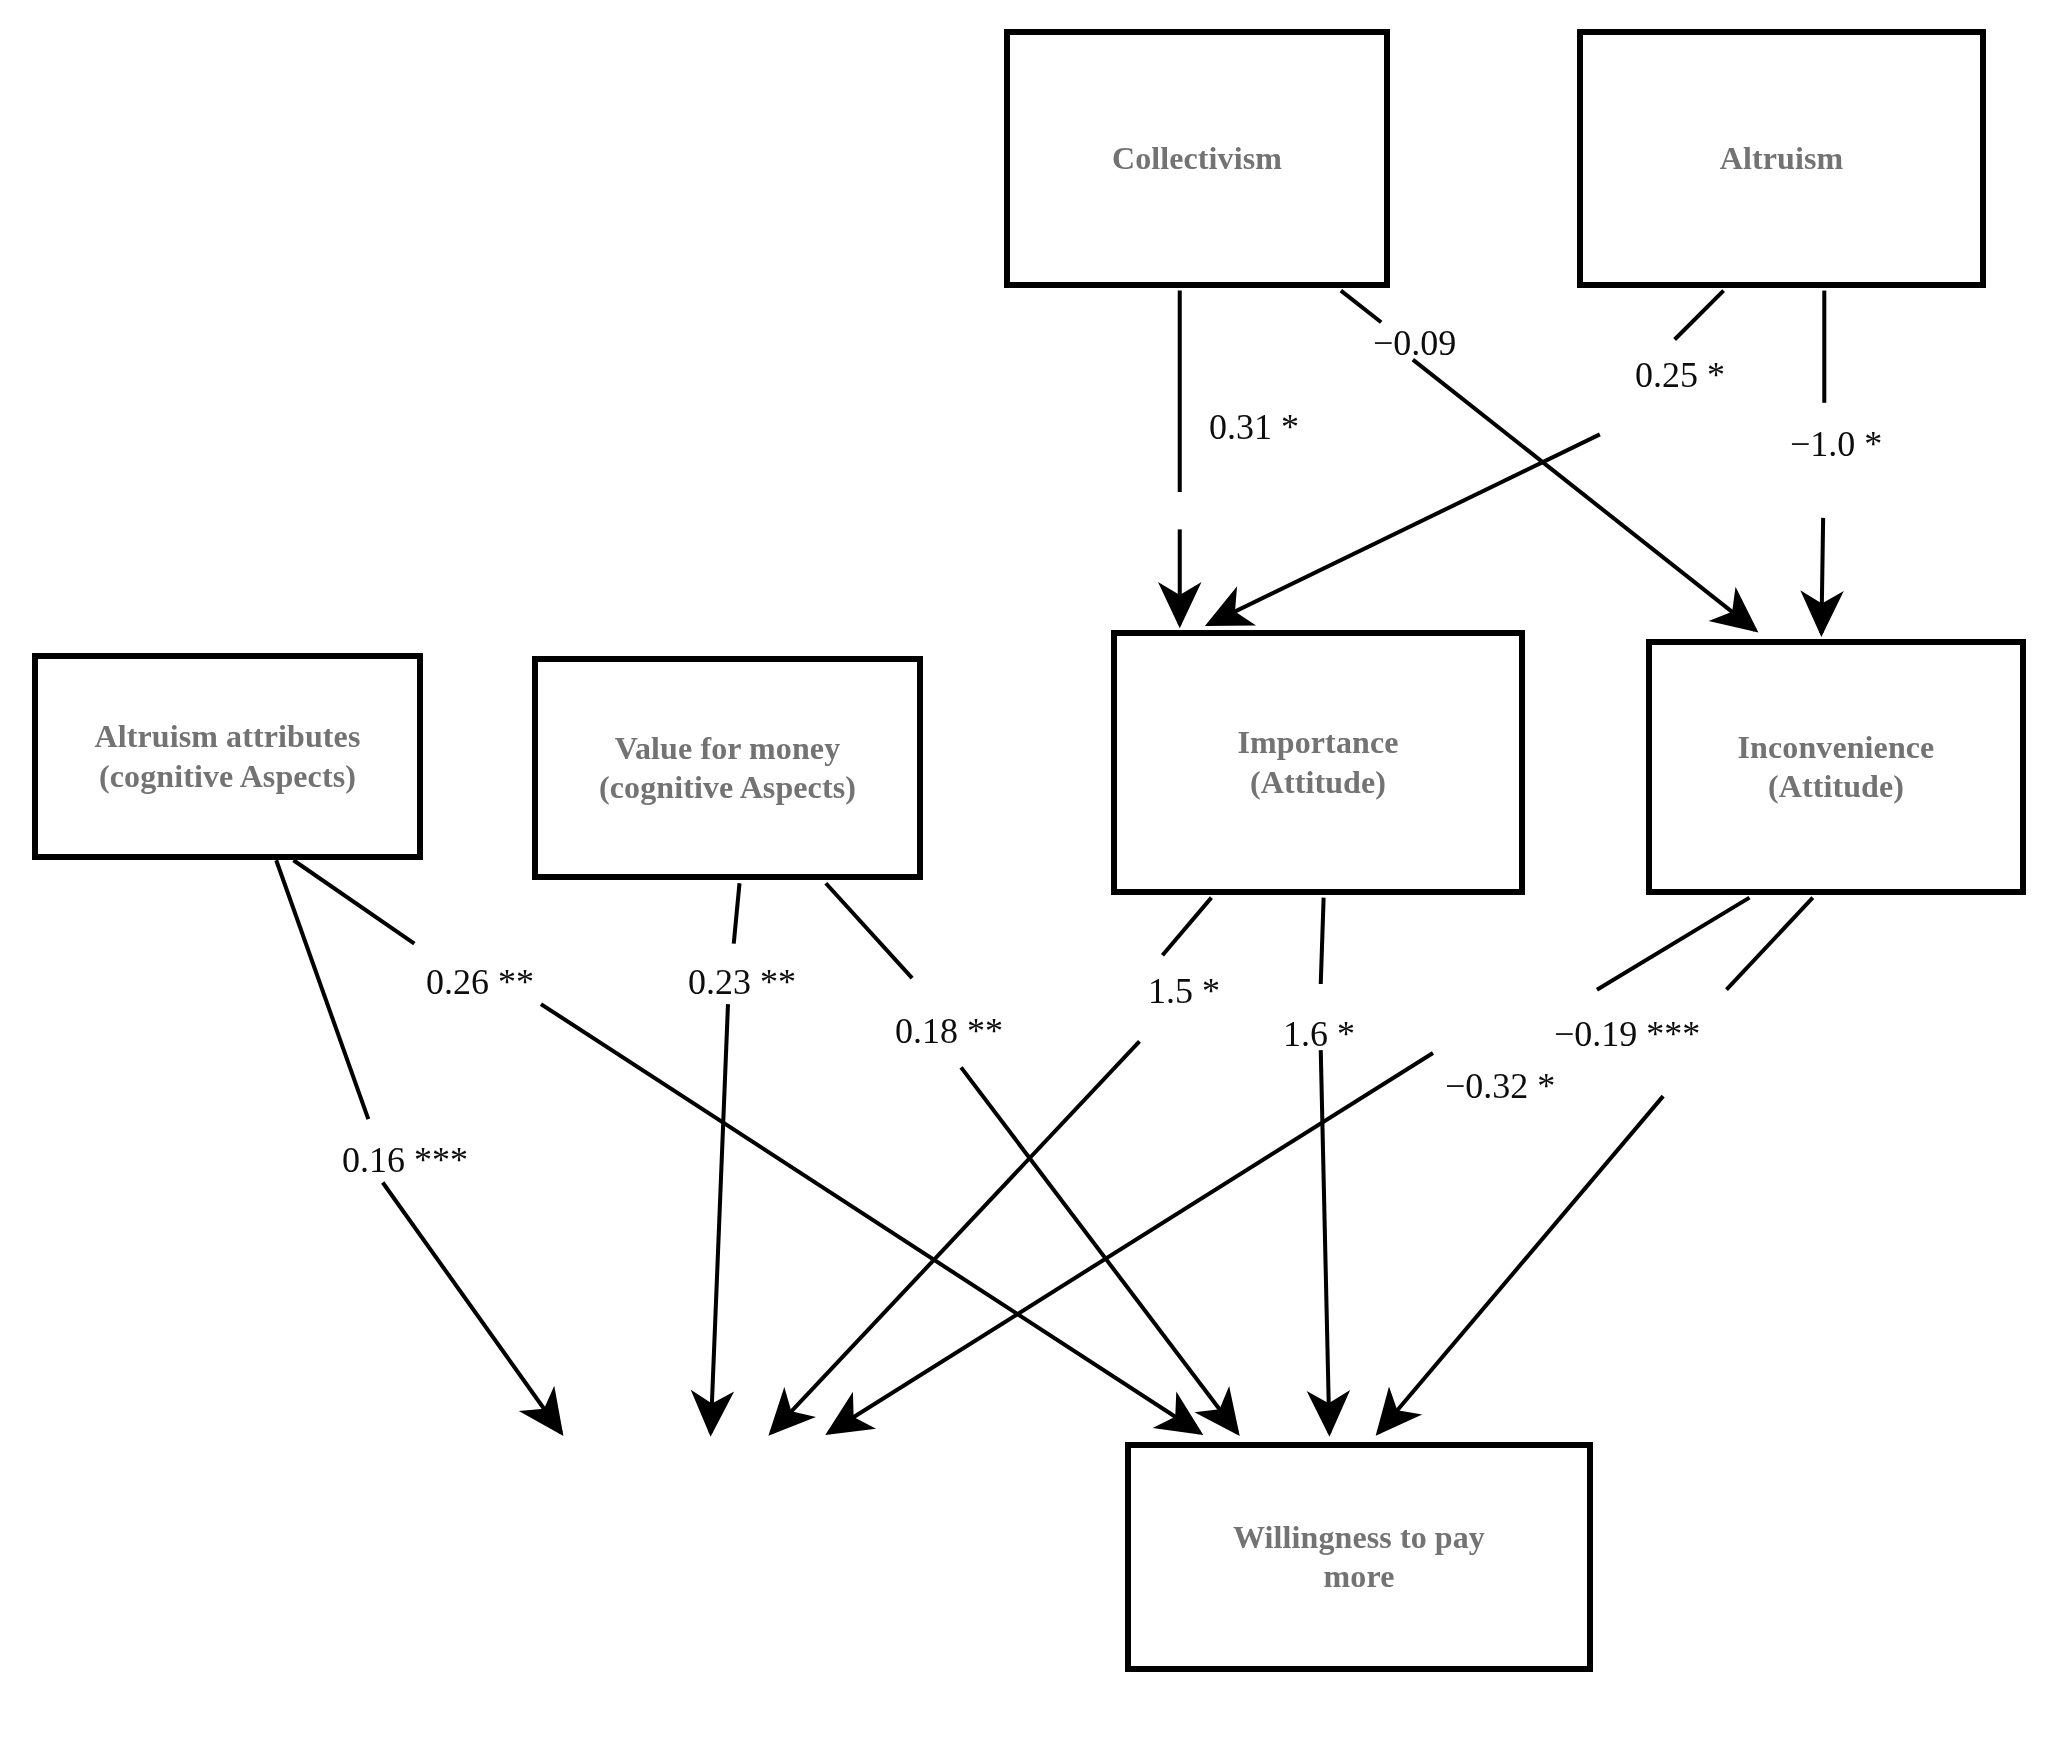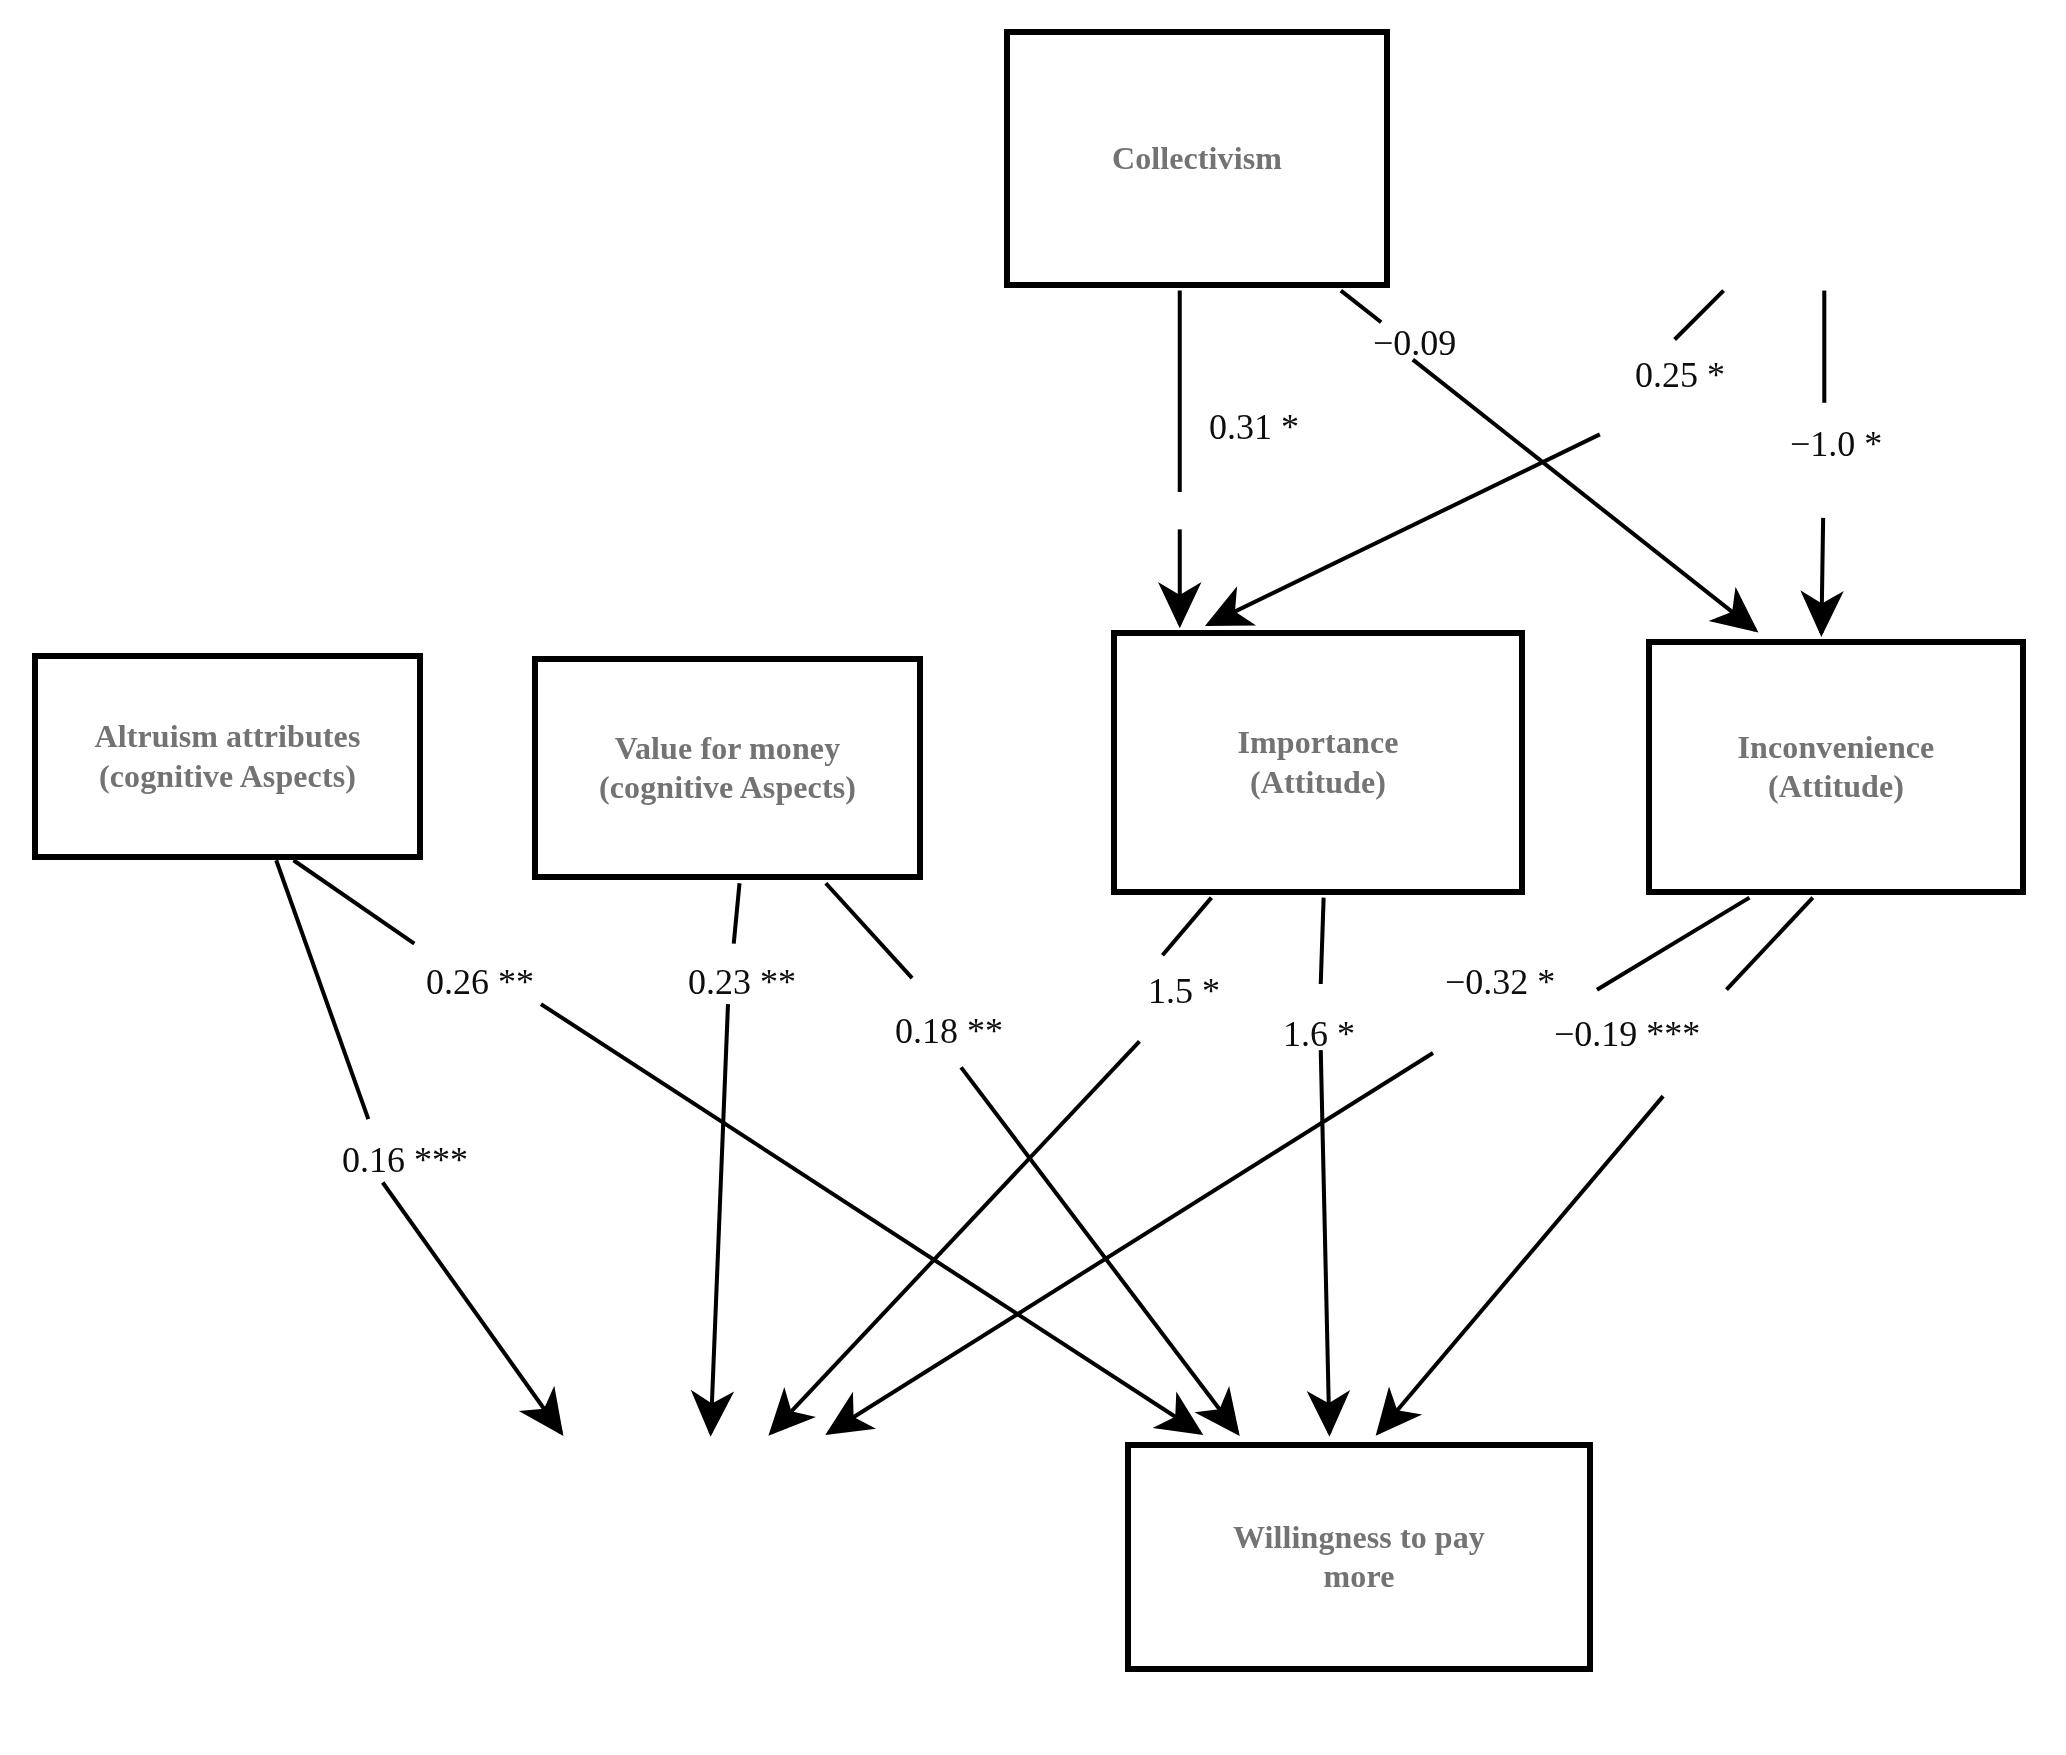--- a/index.html
+++ b/index.html
@@ -107,20 +107,23 @@
     <g>
       <line x1="3150" y1="1560" x2="3000" y2="1720" stroke="#000" stroke-width="7"></line>
       <line x1="2890" y1="1905" x2="2395" y2="2490" stroke="#000" stroke-width="7" marker-end="url(#ah)"></line>
     </g>
   </svg>
 
   <div class="node" style="left:1004px;top:29px;width:386px;height:259px;">
     <span class="lbl">Collectivism</span>
   </div>
 
+  <div class="node" style="left:1577px;top:29px;width:409px;height:259px;">
+    <span class="lbl">Altruism</span>
+  </div>
 
   <div class="node" style="left:32px;top:653px;width:391px;height:207px;">
     <span class="lbl">Altruism attributes
 (cognitive Aspects)</span>
   </div>
 
   <div class="node" style="left:532px;top:656px;width:391px;height:224px;">
     <span class="lbl">Value for money
 (cognitive Aspects)</span>
   </div>
@@ -145,17 +148,17 @@
   <div class="edge-label" style="left:1373px;top:325px;">−0.09</div>
   <div class="edge-label" style="left:1635px;top:357px;">0.25 *</div>
   <div class="edge-label" style="left:1790px;top:426px;text-align:right;">−1.0 *</div>
 
   <div class="edge-label" style="left:342px;top:1142px;">0.16 ***</div>
   <div class="edge-label" style="left:426px;top:964px;">0.26 **</div>
   <div class="edge-label" style="left:688px;top:964px;">0.23 **</div>
   <div class="edge-label" style="left:895px;top:1013px;">0.18 **</div>
   <div class="edge-label" style="left:1148px;top:973px;">1.5 *</div>
   <div class="edge-label" style="left:1283px;top:1016px;">1.6 *</div>
-  <div class="edge-label" style="left:1445px;top:964px;">−0.32 *</div>
+  <div class="edge-label" style="left:1445px;top:1068px;">−0.32 *</div>
   <div class="edge-label" style="left:1554px;top:1016px;">−0.19 ***</div>
 
 </div>
 
 
 </body></html>

